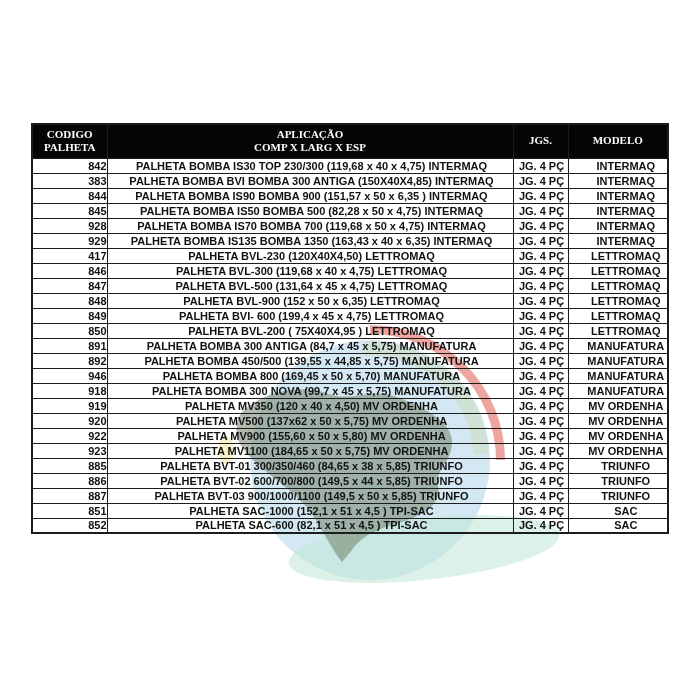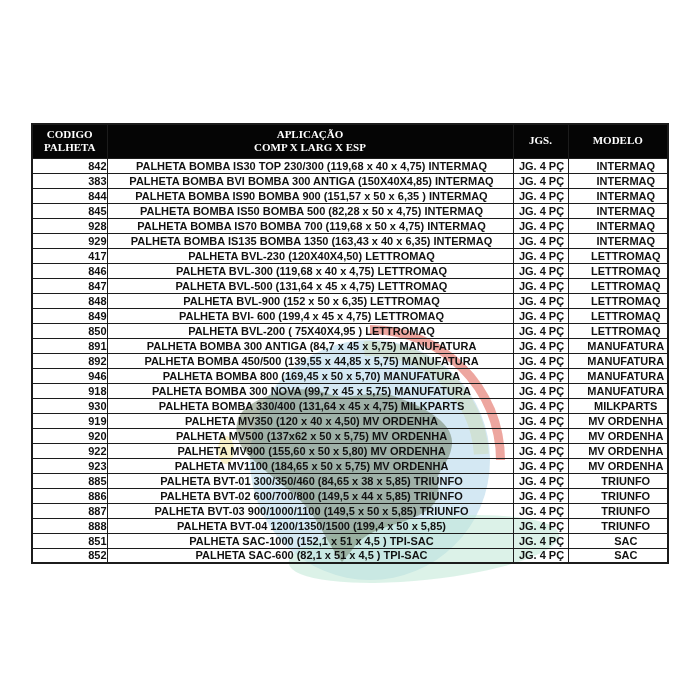--- a/index.html
+++ b/index.html
@@ -195,26 +195,20 @@
           <td class="td-jgs">JG. 4 PÇ</td>
           <td class="td-modelo">MANUFATURA</td>
         </tr>
         <tr>
           <td class="td-codigo">918</td>
           <td class="td-aplicacao">PALHETA BOMBA 300 NOVA (99,7 x 45 x 5,75) MANUFATURA</td>
           <td class="td-jgs">JG. 4 PÇ</td>
           <td class="td-modelo">MANUFATURA</td>
         </tr>
         <tr>
-          <td class="td-codigo">930</td>
-          <td class="td-aplicacao">PALHETA BOMBA 330/400 (131,64 x 45 x 4,75) MILKPARTS</td>
-          <td class="td-jgs">JG. 4 PÇ</td>
-          <td class="td-modelo">MILKPARTS</td>
-        </tr>
-        <tr>
           <td class="td-codigo">919</td>
           <td class="td-aplicacao">PALHETA MV350 (120 x 40 x 4,50) MV ORDENHA</td>
           <td class="td-jgs">JG. 4 PÇ</td>
           <td class="td-modelo">MV ORDENHA</td>
         </tr>
         <tr>
           <td class="td-codigo">920</td>
           <td class="td-aplicacao">PALHETA MV500 (137x62 x 50 x 5,75) MV ORDENHA</td>
           <td class="td-jgs">JG. 4 PÇ</td>
           <td class="td-modelo">MV ORDENHA</td>
@@ -243,26 +237,20 @@
           <td class="td-jgs">JG. 4 PÇ</td>
           <td class="td-modelo">TRIUNFO</td>
         </tr>
         <tr>
           <td class="td-codigo">887</td>
           <td class="td-aplicacao">PALHETA BVT-03 900/1000/1100 (149,5 x 50 x 5,85) TRIUNFO</td>
           <td class="td-jgs">JG. 4 PÇ</td>
           <td class="td-modelo">TRIUNFO</td>
         </tr>
         <tr>
-          <td class="td-codigo">888</td>
-          <td class="td-aplicacao">PALHETA BVT-04 1200/1350/1500 (199,4 x 50 x 5,85)</td>
-          <td class="td-jgs">JG. 4 PÇ</td>
-          <td class="td-modelo">TRIUNFO</td>
-        </tr>
-        <tr>
           <td class="td-codigo">851</td>
           <td class="td-aplicacao">PALHETA SAC-1000 (152,1 x 51 x 4,5 )  TPI-SAC</td>
           <td class="td-jgs">JG. 4 PÇ</td>
           <td class="td-modelo">SAC</td>
         </tr>
         <tr>
           <td class="td-codigo">852</td>
           <td class="td-aplicacao">PALHETA SAC-600 (82,1 x 51 x 4,5 )  TPI-SAC</td>
           <td class="td-jgs">JG. 4 PÇ</td>
           <td class="td-modelo">SAC</td>

